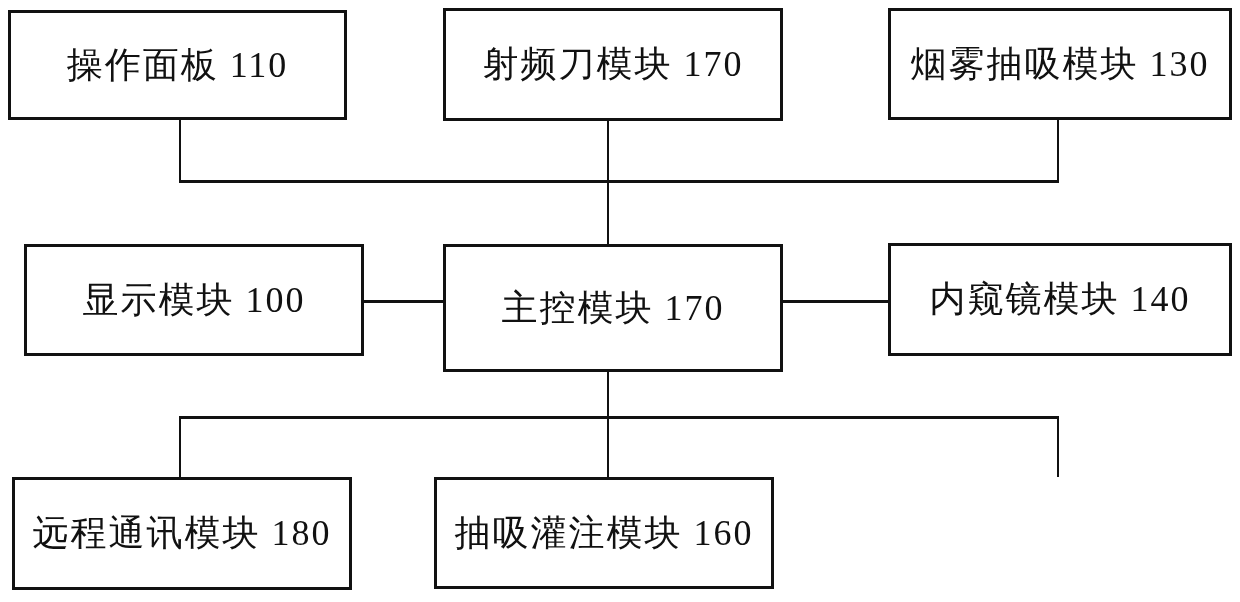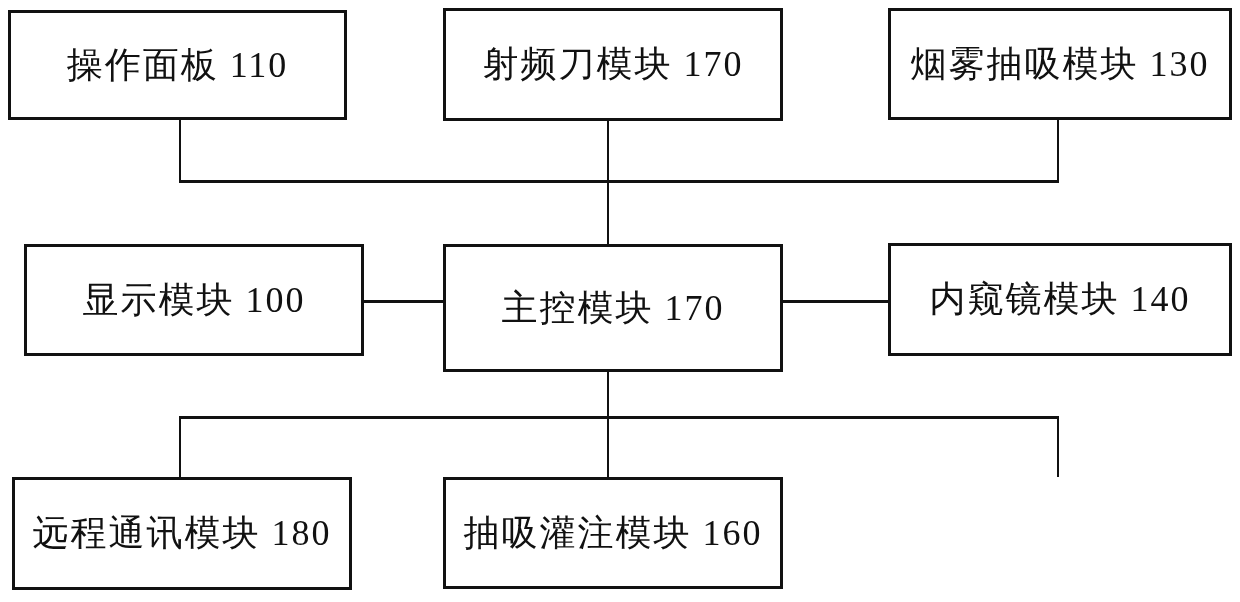--- a/index.html
+++ b/index.html
@@ -38,21 +38,21 @@
     z-index: 1;
   }
   
   #box-tl { left: 8px;   top: 10px;  width: 339px; height: 110px; }
   #box-tm { left: 443px; top: 8px;   width: 340px; height: 113px; }
   #box-tr { left: 888px; top: 8px;   width: 344px; height: 112px; }
   #box-ml { left: 8px;   top: 244px; width: 340px; height: 112px; margin-left: 16px; }
   #box-mc { left: 443px; top: 244px; width: 340px; height: 128px; }
   #box-mr { left: 888px; top: 243px; width: 344px; height: 113px; }
   #box-bl { left: 12px;   top: 477px; width: 340px; height: 113px; }
-  #box-bm { left: 443px; top: 477px; width: 340px; height: 112px; }
+  #box-bm { left: 434px; top: 477px; width: 340px; height: 112px; }
   #box-br { left: 888px; top: 477px; width: 344px; height: 113px; }
   
   #v-top-left    { left: 179px;  top: 120px; width: 2px;   height: 62px;  }
   #v-top-center  { left: 607px;  top: 121px; width: 2px;   height: 123px; }
   #v-top-right   { left: 1057px; top: 120px; width: 2px;   height: 62px;  }
   #h-bus-top     { left: 179px;  top: 180px; width: 880px; height: 3px;   }
   #h-link-left   { left: 347px;  top: 300px; width: 96px;  height: 3px;   }
   #h-link-right  { left: 783px;  top: 300px; width: 105px; height: 3px;   }
   #v-bot-center  { left: 607px;  top: 356px; width: 2px;   height: 121px; }
   #h-bus-bottom  { left: 179px;  top: 416px; width: 880px; height: 3px;   }

